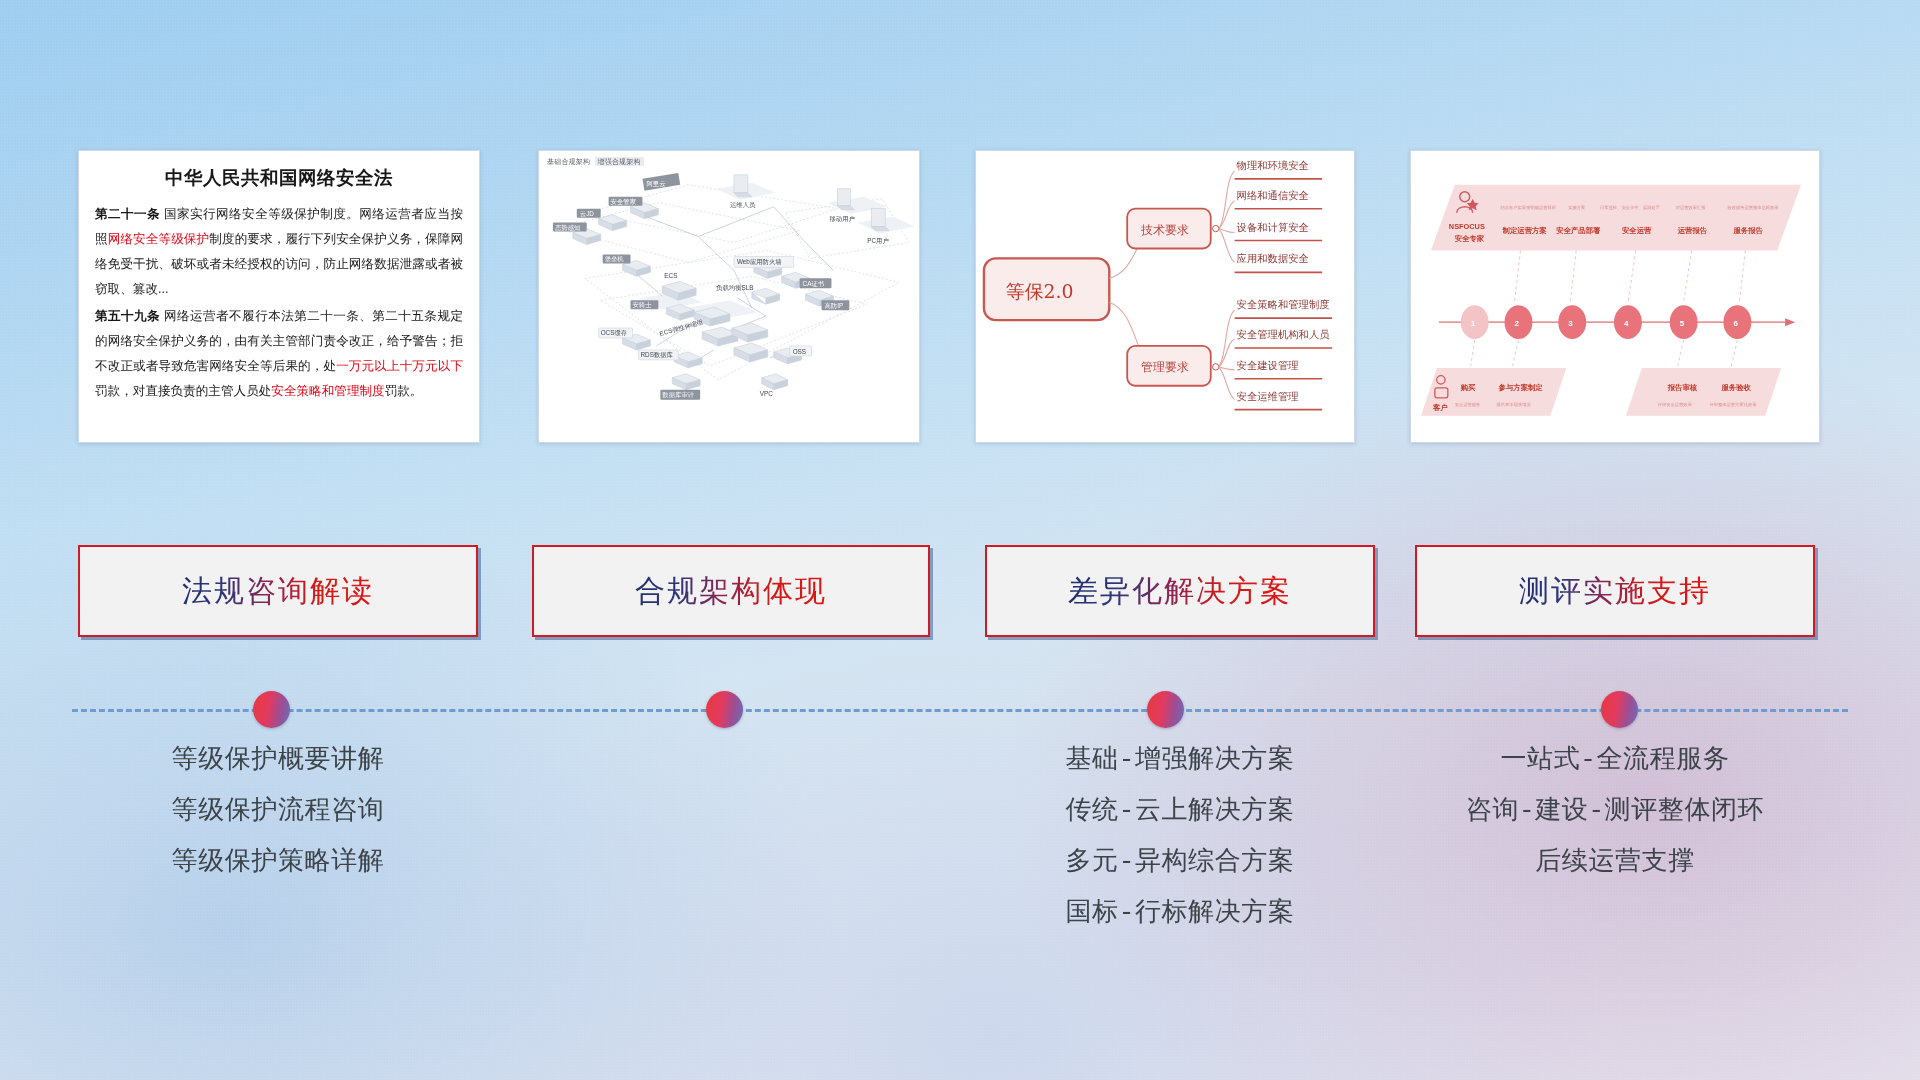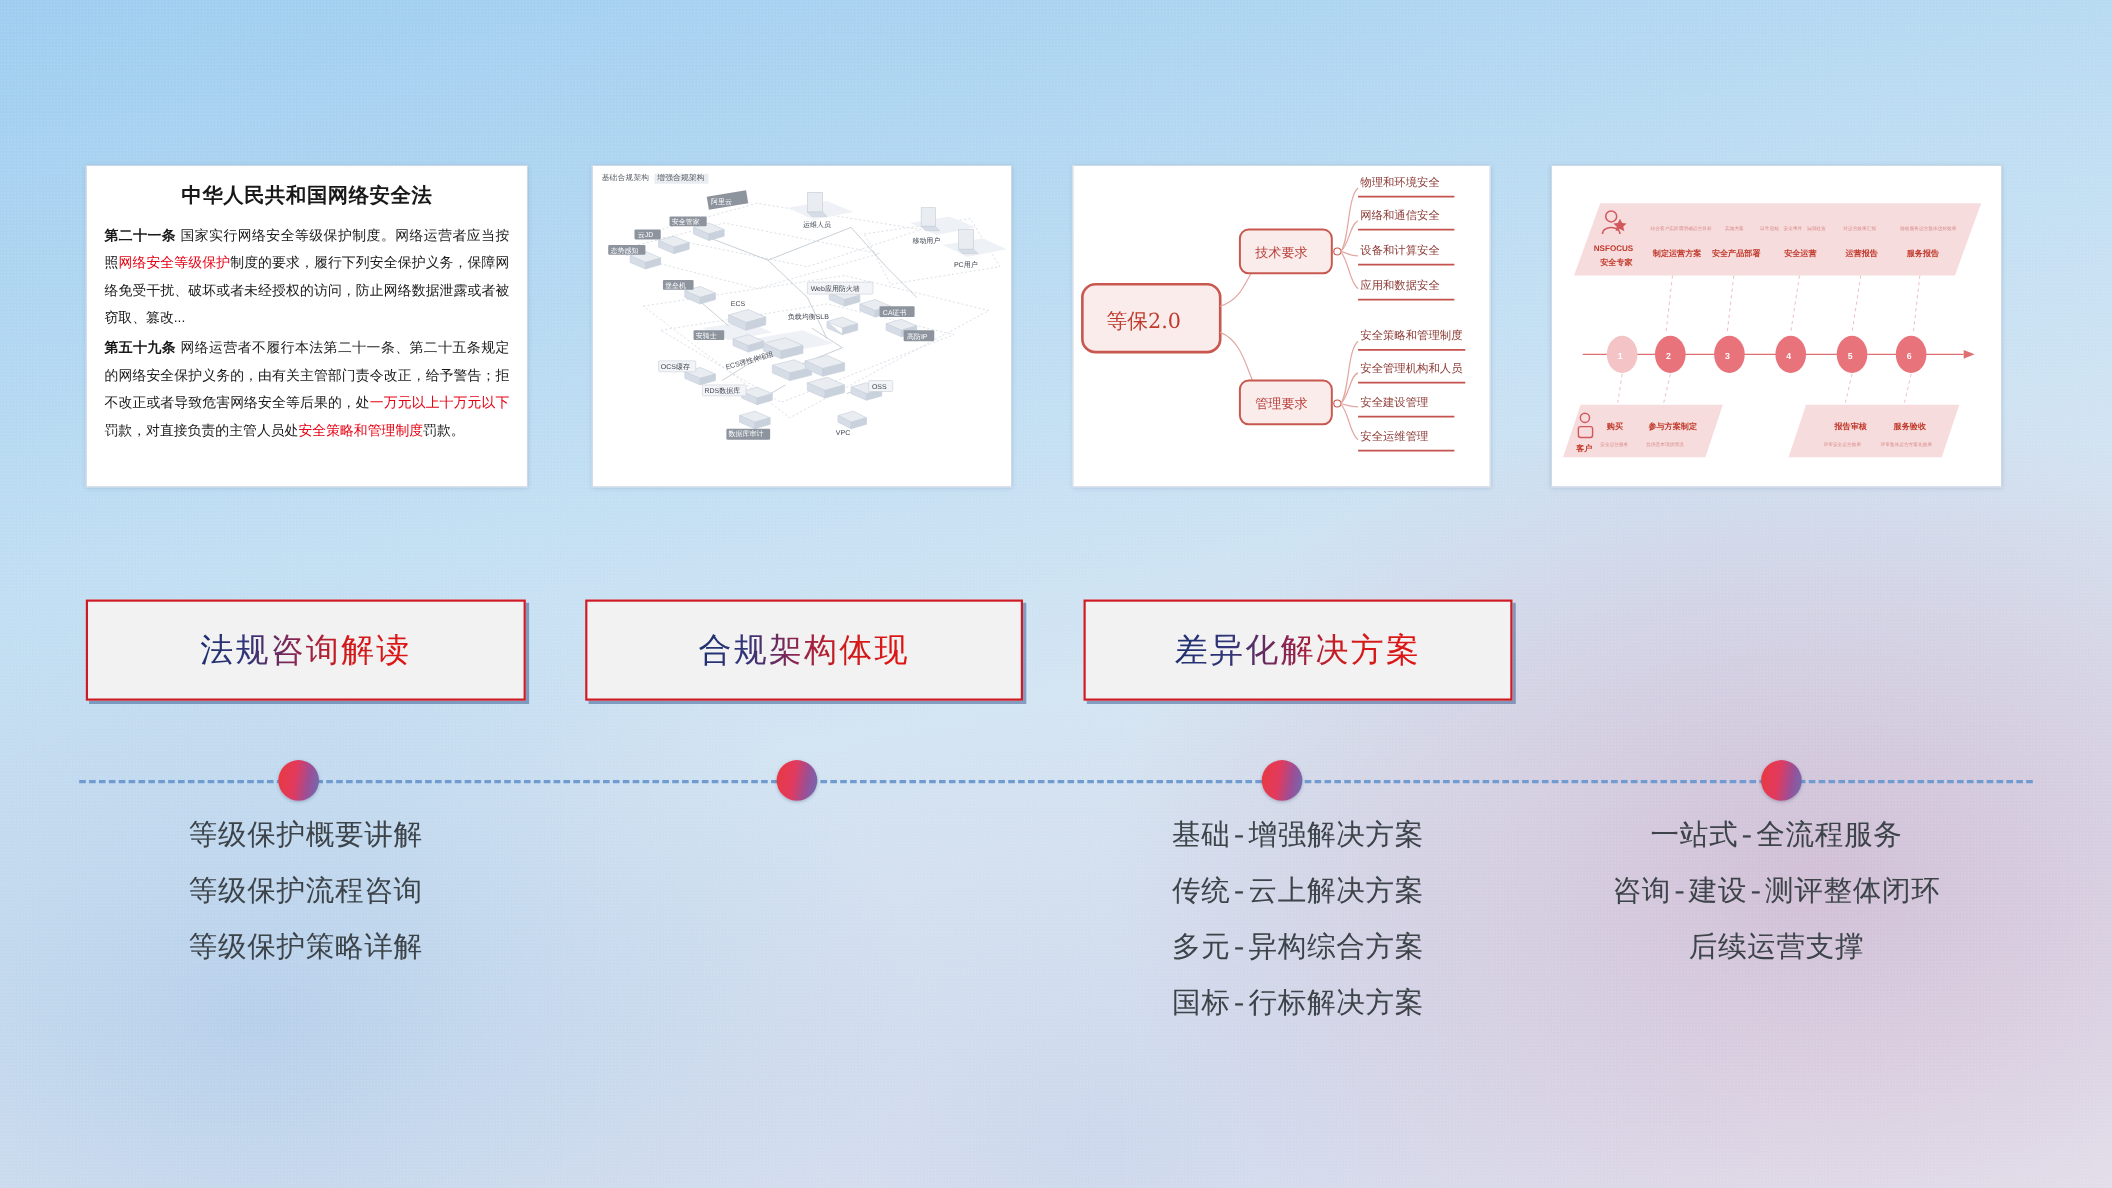--- a/index.html
+++ b/index.html
@@ -479,20 +479,23 @@
   <div class="heads">
     <div class="head h1">
       <span class="head-txt">法规咨询解读</span>
     </div>
     <div class="head h2">
       <span class="head-txt">合规架构体现</span>
     </div>
     <div class="head h3">
       <span class="head-txt">差异化解决方案</span>
     </div>
+    <div class="head h4">
+      <span class="head-txt">测评实施支持</span>
+    </div>
   </div>
 
   <div class="tl">
     <div class="tl-line"></div>
     <div class="dot d1"></div>
     <div class="dot d2"></div>
     <div class="dot d3"></div>
     <div class="dot d4"></div>
   </div>
 

